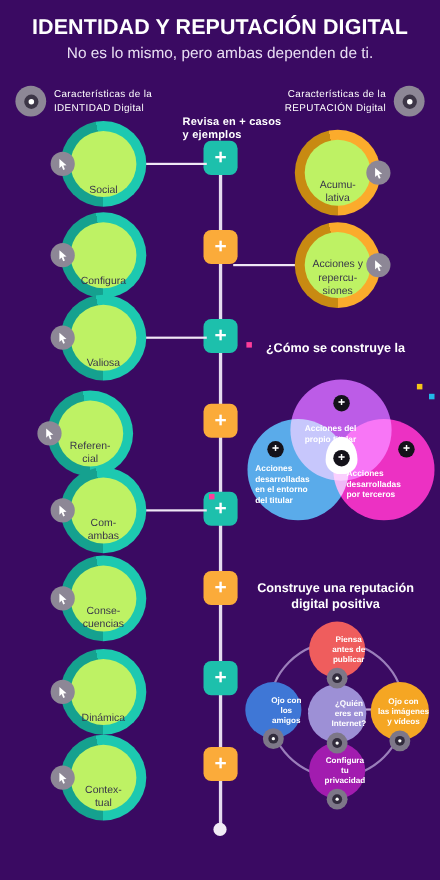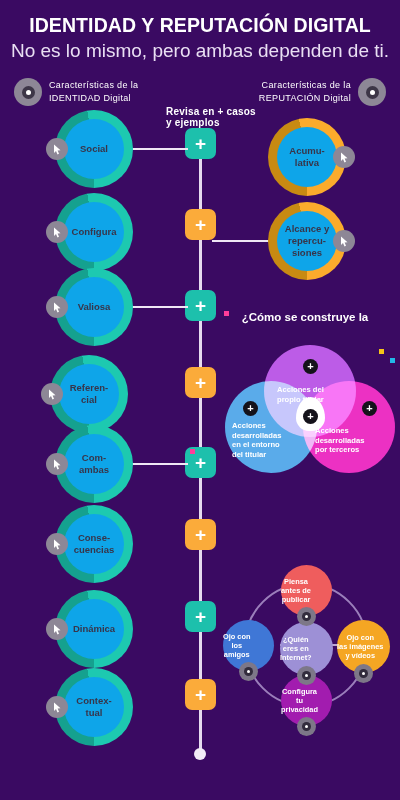--- a/index.html
+++ b/index.html
@@ -11,21 +11,21 @@
   }
   #stage { position: relative; width: 400px; height: 800px; background: #3a0a62; }
 
   
   .main-title {
     position: absolute; top: 14px; left: 0; width: 400px; text-align: center;
     color: #ffffff; font-size: 19.5px; font-weight: bold; letter-spacing: .1px;
   }
   .sub-title {
     position: absolute; top: 40px; left: 0; width: 400px; text-align: center;
-    color: #e9dff3; font-size: 19px; font-weight: normal;
+    color: #e9dff3; font-size: 14px; font-weight: normal;
   }
 
   
   .col-head { position: absolute; display: flex; align-items: center; gap: 7px; }
   .col-head .ch-text { color: #ffffff; font-size: 9px; font-weight: normal; line-height: 13px; letter-spacing: .35px; }
   .col-head-left  { top: 78px; left: 14px; }
   .col-head-right { top: 78px; right: 14px; }
   .col-head-right .ch-text { text-align: right; }
 
   .eye-badge {
@@ -62,23 +62,23 @@
   
   .conn { position: absolute; height: 2px; background: #efe7f5; }
 
   
   .donut { position: absolute; width: 78px; height: 78px; border-radius: 50%; }
   .donut .ring { position: absolute; inset: 0; border-radius: 50%; }
   .donut.teal .ring   { background: conic-gradient(from 180deg, #15a18f 0deg 170deg, #1dc9b0 170deg 360deg); }
   .donut.orange .ring { background: conic-gradient(from 180deg, #c88a12 0deg 168deg, #fbab2c 168deg 360deg); }
   .donut .hole {
     position: absolute; left: 9px; top: 9px; width: 60px; height: 60px;
-    border-radius: 50%; background: #0ea5e9;
-    display: flex; align-items: center; justify-content: center; text-align: center;
-    color: #38354a; font-size: 9.5px; font-weight: bold; line-height: 12px; padding: 0 2px;
+    border-radius: 50%; background: #bef264;
+    display: flex; align-items: flex-end; justify-content: center; text-align: center;
+    color: #38354a; font-size: 9.5px; font-weight: normal; line-height: 12px; padding: 0 2px;
   }
   .cursor-badge {
     position: absolute; width: 22px; height: 22px; border-radius: 50%;
     background: #8d8796; display: flex; align-items: center; justify-content: center;
     z-index: 4; color: #fff; font-size: 11px; line-height: 1;
   }
   .cursor-badge.on-left  { left: -9px;  top: 28px; }
   .cursor-badge.on-right { right: -9px; top: 28px; }
 
   
@@ -110,21 +110,21 @@
 
   
   .hub { position: absolute; left: 218px; top: 565px; width: 176px; height: 165px; }
   .hub-ring {
     position: absolute; left: 26px; top: 18px; width: 124px; height: 124px;
     border: 2.5px solid #9b7fbb; border-radius: 50%;
   }
   .hub-spoke { position: absolute; background: #bda8d4; }
   .hub-n {
     position: absolute; border-radius: 50%;
-    display: flex; align-items: center; justify-content: flex-start; text-align: center;
+    display: flex; align-items: center; justify-content: flex-end; text-align: center;
     color: #ffffff; font-size: 7.4px; font-weight: bold; line-height: 9px; z-index: 3;
   }
   .hub-eye {
     position: absolute; width: 19px; height: 19px; border-radius: 50%;
     background: #7d7788; display: flex; align-items: center; justify-content: center; z-index: 5;
   }
   .hub-eye .hi { width: 9px; height: 9px; border-radius: 50%; background: #322c3d;
                  display: flex; align-items: center; justify-content: center; }
   .hub-eye .hp { width: 3.5px; height: 3.5px; border-radius: 50%; background: #ffffff; }
 
@@ -215,21 +215,21 @@
         <div class="ring"></div>
         <div class="hole">
           <div>Valiosa</div>
         </div>
         <div class="cursor-badge on-left">
           <svg width="9" height="11" viewBox="0 0 9 11">
             <path d="M1 0.5 L1 9 L3 7 L4.5 10.5 L6 9.8 L4.6 6.5 L7.5 6.2 Z" fill="#ffffff"></path>
           </svg>
         </div>
       </div>
-      <div class="donut teal" style="left: 50px; top: 355px;">
+      <div class="donut teal" style="left: 43px; top: 355px;">
         <div class="ring"></div>
         <div class="hole">
           <div>
             <div>Referen-</div>
             <div>cial</div>
           </div>
         </div>
         <div class="cursor-badge on-left">
           <svg width="9" height="11" viewBox="0 0 9 11">
             <path d="M1 0.5 L1 9 L3 7 L4.5 10.5 L6 9.8 L4.6 6.5 L7.5 6.2 Z" fill="#ffffff"></path>
@@ -303,21 +303,21 @@
         <div class="cursor-badge on-right">
           <svg width="9" height="11" viewBox="0 0 9 11">
             <path d="M1 0.5 L1 9 L3 7 L4.5 10.5 L6 9.8 L4.6 6.5 L7.5 6.2 Z" fill="#ffffff"></path>
           </svg>
         </div>
       </div>
       <div class="donut orange" style="left: 268px; top: 202px;">
         <div class="ring"></div>
         <div class="hole">
           <div>
-            <div>Alcance y</div>
+            <div>Acciones y</div>
             <div>repercu-</div>
             <div>siones</div>
           </div>
         </div>
         <div class="cursor-badge on-right">
           <svg width="9" height="11" viewBox="0 0 9 11">
             <path d="M1 0.5 L1 9 L3 7 L4.5 10.5 L6 9.8 L4.6 6.5 L7.5 6.2 Z" fill="#ffffff"></path>
           </svg>
         </div>
       </div>
@@ -348,20 +348,24 @@
       <div>desarrolladas</div>
       <div>por terceros</div>
     </div>
 
     <div class="plus-dot" style="left:78px; top:14px;">+</div>
     <div class="plus-dot" style="left:18px; top:56px;">+</div>
     <div class="plus-dot" style="left:137px;top:56px;">+</div>
     <div class="plus-dot" style="left:78px; top:64px;">+</div>
   </div>
 
+  <div class="sect-title" style="left:210px; top:528px; width:190px;">
+    <div>Construye una reputación</div>
+    <div>digital positiva</div>
+  </div>
 
   <div class="hub">
     <div class="hub-ring"></div>
 
     <div class="hub-spoke" style="left:87px; top:48px; width:2px; height:28px;"></div>
     <div class="hub-spoke" style="left:62px; top:79px; width:23px; height:2px;"></div>
     <div class="hub-spoke" style="left:110px;top:79px; width:23px; height:2px;"></div>
     <div class="hub-spoke" style="left:87px; top:92px; width:2px; height:22px;"></div>
 
     <div class="hub-n" style="left: 62px; top: 57px; width: 53px; height: 53px; background: rgb(157, 144, 214);">

